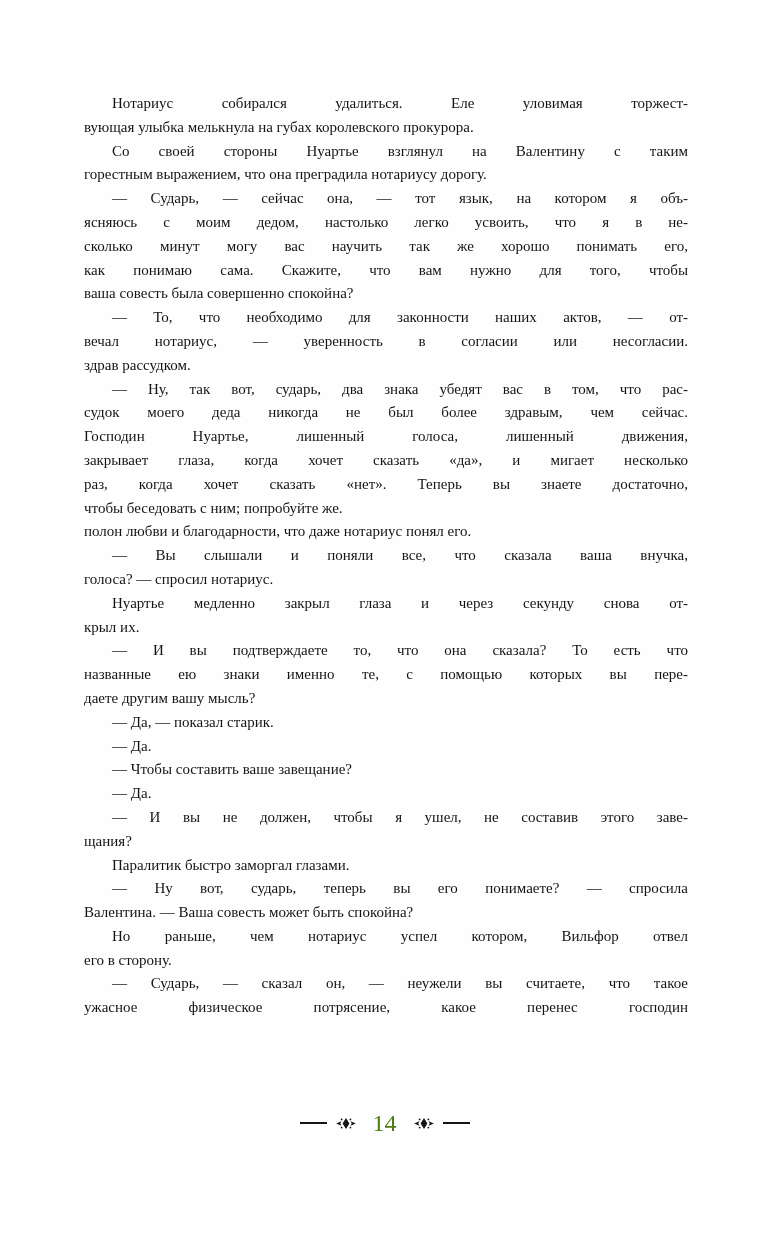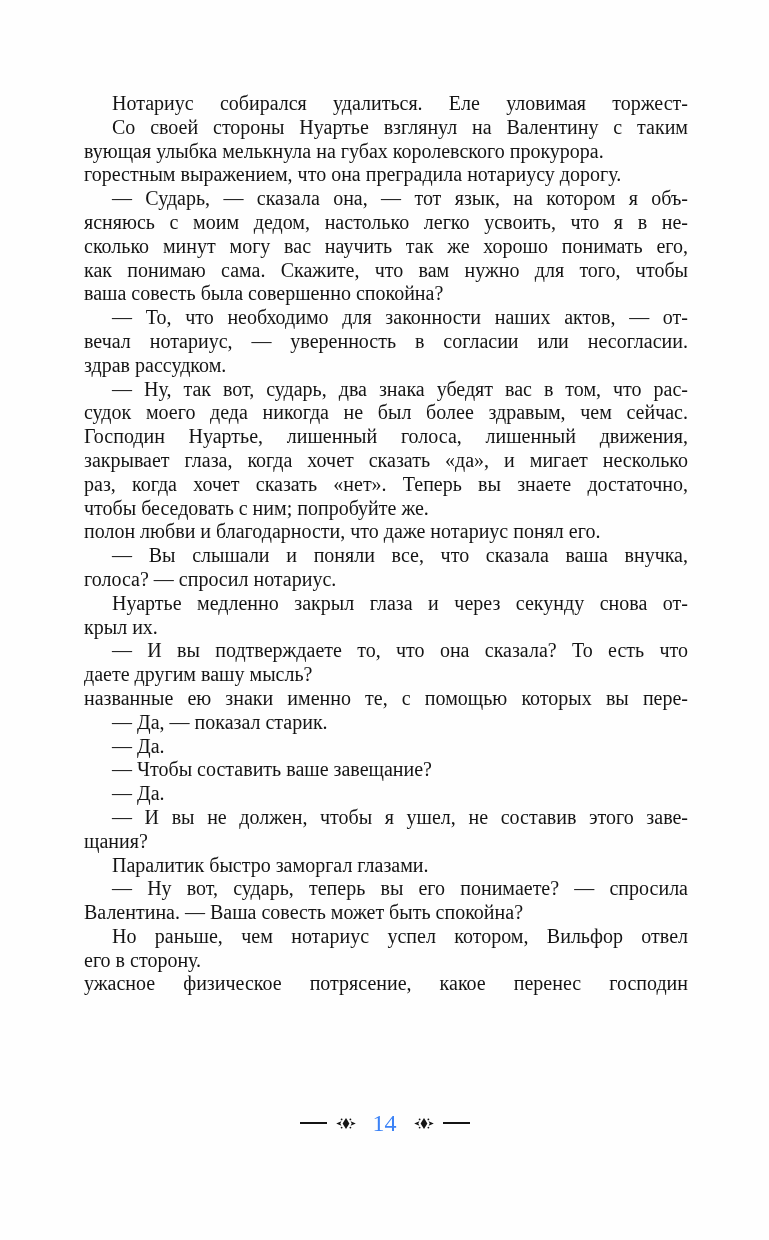--- a/index.html
+++ b/index.html
@@ -14,21 +14,21 @@
     background: #fefefe;
     overflow: hidden;
     font-family: "Liberation Serif", "DejaVu Serif", serif;
     color: #141414;
   }
   .text-block {
     position: absolute;
     left: 84px;
     top: 92px;
     width: 604px;
-    font-size: 20px;
+    font-size: 15px;
     line-height: 23.8px;
   }
   .line {
     text-align: left;
     text-align-last: left;
     white-space: normal;
     height: 23.8px;
   }
   .line.just {
     text-align: justify;
@@ -55,66 +55,67 @@
   }
   .orn {
     display: inline-flex;
     align-items: center;
   }
   .orn svg { display: block; }
   .pnum {
     font-size: 24px;
     line-height: 30px;
     padding: 0 8px;
-    color: #3b82f6;
+    color: #4d7c0f;
   }
 </style>
 </head>
 <body>
 
 <div class="page">
 
   <div class="text-block">
       <div class="line ind just">Нотариус собирался удалиться. Еле уловимая торжест-</div>
+      <div class="line">вующая улыбка мелькнула на губах королевского прокурора.</div>
       <div class="line ind just">Со своей стороны Нуартье взглянул на Валентину с таким</div>
-      <div class="line">вующая улыбка мелькнула на губах королевского прокурора.</div>
       <div class="line">горестным выражением, что она преградила нотариусу дорогу.</div>
-      <div class="line ind just">— Сударь, — сказала она, — тот язык, на котором я объ-</div>
+      <div class="line ind just">— Сударь, — сейчас она, — тот язык, на котором я объ-</div>
       <div class="line just">ясняюсь с моим дедом, настолько легко усвоить, что я в не-</div>
       <div class="line just">сколько минут могу вас научить так же хорошо понимать его,</div>
       <div class="line just">как понимаю сама. Скажите, что вам нужно для того, чтобы</div>
       <div class="line">ваша совесть была совершенно спокойна?</div>
       <div class="line ind just">— То, что необходимо для законности наших актов, — от-</div>
       <div class="line just">вечал нотариус, — уверенность в согласии или несогласии.</div>
       <div class="line">здрав рассудком.</div>
       <div class="line ind just">— Ну, так вот, сударь, два знака убедят вас в том, что рас-</div>
       <div class="line just">судок моего деда никогда не был более здравым, чем сейчас.</div>
       <div class="line just">Господин Нуартье, лишенный голоса, лишенный движения,</div>
       <div class="line just">закрывает глаза, когда хочет сказать «да», и мигает несколько</div>
       <div class="line just">раз, когда хочет сказать «нет». Теперь вы знаете достаточно,</div>
       <div class="line">чтобы беседовать с ним; попробуйте же.</div>
       <div class="line">полон любви и благодарности, что даже нотариус понял его.</div>
       <div class="line ind just">— Вы слышали и поняли все, что сказала ваша внучка,</div>
       <div class="line">голоса? — спросил нотариус.</div>
       <div class="line ind just">Нуартье медленно закрыл глаза и через секунду снова от-</div>
       <div class="line">крыл их.</div>
       <div class="line ind just">— И вы подтверждаете то, что она сказала? То есть что</div>
+      <div class="line just">названные ею знаки именно те, с помощью которых вы пере-</div>
       <div class="line">даете другим вашу мысль?</div>
-      <div class="line just">названные ею знаки именно те, с помощью которых вы пере-</div>
       <div class="line ind">— Да, — показал старик.</div>
       <div class="line ind">— Да.</div>
       <div class="line ind">— Чтобы составить ваше завещание?</div>
       <div class="line ind">— Да.</div>
       <div class="line ind just">— И вы не должен, чтобы я ушел, не составив этого заве-</div>
       <div class="line">щания?</div>
       <div class="line ind">Паралитик быстро заморгал глазами.</div>
       <div class="line ind just">— Ну вот, сударь, теперь вы его понимаете? — спросила</div>
       <div class="line">Валентина. — Ваша совесть может быть спокойна?</div>
       <div class="line ind just">Но раньше, чем нотариус успел котором, Вильфор отвел</div>
       <div class="line">его в сторону.</div>
+      <div class="line ind just">— Сударь, — сказал он, — неужели вы считаете, что такое</div>
       <div class="line just">ужасное физическое потрясение, какое перенес господин</div>
     </div>
 
   <div class="footer">
     <span class="rule"></span>
     <span class="orn">
       <svg width="20" height="11" viewBox="0 0 20 11" fill="#141414" xmlns="http://www.w3.org/2000/svg">
         <path d="M10 0 L13.4 5.5 L10 11 L6.6 5.5 Z"></path>
         <path d="M0.2 5.5 L5.4 3.2 L4.3 5.5 L5.4 7.8 Z"></path>
         <path d="M19.8 5.5 L14.6 3.2 L15.7 5.5 L14.6 7.8 Z"></path>

